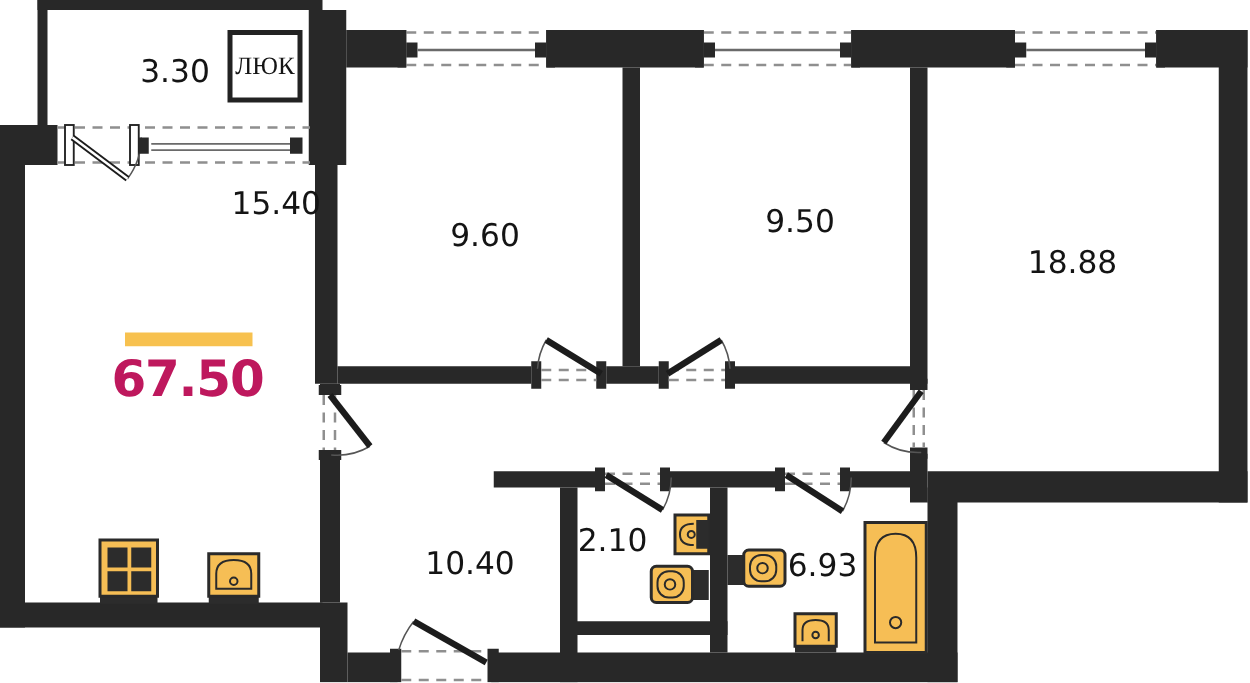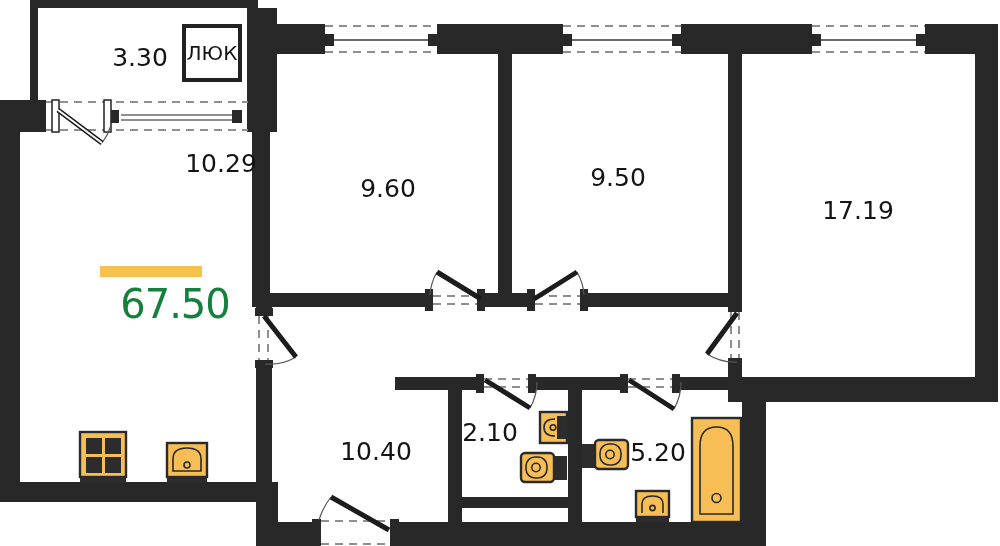--- a/index.html
+++ b/index.html
@@ -17,22 +17,22 @@
   .leafw{stroke:#ffffff;stroke-width:2;fill:none;}
   .arc{stroke:#555;stroke-width:1.2;fill:none;}
   .fix{fill:var(--fixture,#F6BE55);stroke:#2a2a2a;stroke-width:2.4;}
   .fixline{fill:none;stroke:#2a2a2a;stroke-width:1.6;}
   .dark{fill:#2c2c2c;}
   .post{fill:#ffffff;stroke:#222;stroke-width:1.5;}
   .lbl{
     position:absolute;transform:translate(-50%,-50%);
     font-size:25px;color:#141414;white-space:nowrap;line-height:1;
   }
-  .lbl.small{font-size:20px;}
-  .lbl.total{font-size:40px;font-weight:normal;letter-spacing:-1px;color:#15803d;margin-left:25px;}
+  .lbl.small{font-size:20px;font-family:Liberation Serif, serif;}
+  .lbl.total{font-size:40px;font-weight:bold;letter-spacing:-1px;color:#be185d;}
   .accent-bar{
     position:absolute;left:100px;top:266px;width:102px;height:11px;
     background:var(--accent,#F7C14F);
   }
 </style>
 </head>
 <body>
 
 <div class="plan">
 
@@ -207,24 +207,24 @@
 
     <g>
       <rect class="fix" x="692" y="418" width="49" height="104"></rect>
       <path class="fixline" d="M700 514 L700 446 Q700 427 716.5 427 Q733 427 733 446 L733 514 Z"></path>
       <circle class="fixline" cx="716.5" cy="498" r="4.5"></circle>
     </g>
   </svg>
 
   <div class="lbl" style="left:140px;top:57px">3.30</div>
   <div class="lbl small" style="left:212px;top:53px">ЛЮК</div>
-  <div class="lbl" style="left:221px;top:163px">10.29</div>
+  <div class="lbl" style="left:221px;top:163px">15.40</div>
   <div class="lbl" style="left:388px;top:188px">9.60</div>
-  <div class="lbl" style="left:618px;top:177px">9.50</div>
-  <div class="lbl" style="left:858px;top:210px">17.19</div>
+  <div class="lbl" style="left:640px;top:177px">9.50</div>
+  <div class="lbl" style="left:858px;top:210px">18.88</div>
   <div class="lbl" style="left:376px;top:451px">10.40</div>
   <div class="lbl" style="left:490px;top:432px">2.10</div>
-  <div class="lbl" style="left:658px;top:452px">5.20</div>
+  <div class="lbl" style="left:658px;top:452px">6.93</div>
 
   <div class="accent-bar"></div>
   <div class="lbl total" style="left:150px;top:304px">67.50</div>
 
 </div>
 
 </body></html>

